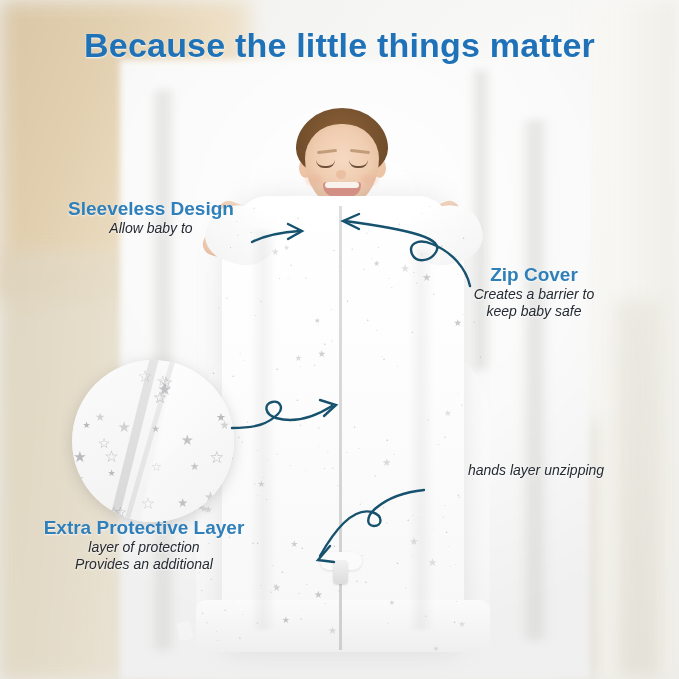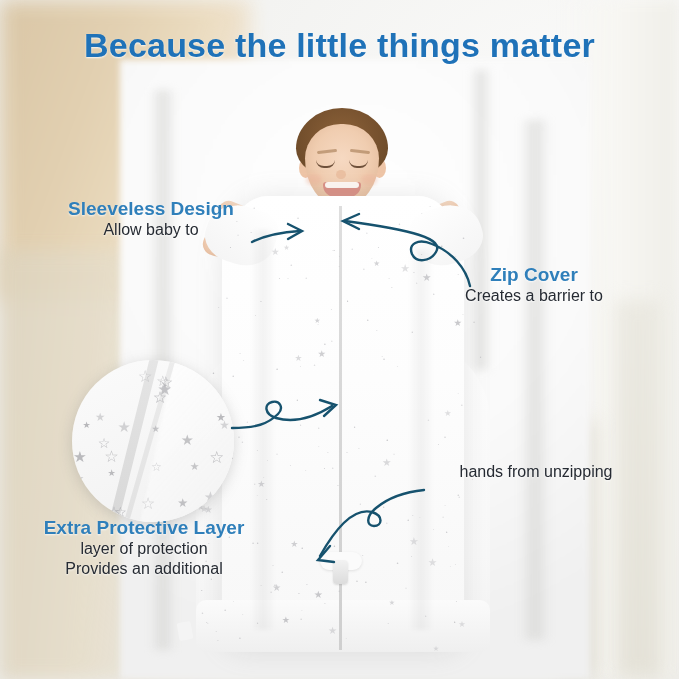--- a/index.html
+++ b/index.html
@@ -118,22 +118,22 @@
     transform:rotate(12deg);filter:blur(1px);}
   .ist{position:absolute;color:#a9a9ad;line-height:1;}
 
   
   .title{position:absolute;left:0;top:26px;width:679px;text-align:center;
     font-size:34px;font-weight:700;color:#1f72b8;letter-spacing:.2px;
     text-shadow:0 1px 2px rgba(255,255,255,.85);}
   .callout{position:absolute;}
   .c-head{font-size:19px;font-weight:700;color:#2f7fba;white-space:nowrap;
     text-shadow:0 1px 2px rgba(255,255,255,.8);}
-  .c-body{font-size:16px;color:#262b33;line-height:1.22;
-    text-shadow:0 1px 2px rgba(255,255,255,.8);}
+  .c-body{font-size:14px;color:#262b33;line-height:1.22;
+    text-shadow:0 1px 2px rgba(255,255,255,.8);font-style:italic;}
 
   .co-sleeveless{left:20px;top:198px;width:262px;text-align:center;}
   .co-sleeveless .c-head{text-align:center;}
   .co-zip{left:404px;top:264px;width:260px;text-align:center;}
   .co-bottom{left:400px;top:462px;width:272px;text-align:center;}
   .co-extra{left:8px;top:517px;width:272px;text-align:center;}
 
   .arrows{position:absolute;inset:0;pointer-events:none;}
 </style>
 </head>
@@ -432,24 +432,25 @@
   <div class="title">Because the little things matter</div>
 
   <div class="callout co-sleeveless">
     <div class="c-head">Sleeveless Design</div>
     <div class="c-body">Allow baby to</div>
   </div>
 
   <div class="callout co-zip">
     <div class="c-head">Zip Cover</div>
     <div class="c-body">Creates a barrier to</div>
+    <div class="c-body">keep baby safe</div>
   </div>
 
   <div class="callout co-bottom">
-    <div class="c-body">hands from unzipping</div>
+    <div class="c-body">hands layer unzipping</div>
   </div>
 
   <div class="callout co-extra">
     <div class="c-head">Extra Protective Layer</div>
     <div class="c-body">layer of protection</div>
     <div class="c-body">Provides an additional</div>
   </div>
 
 </div>
 

